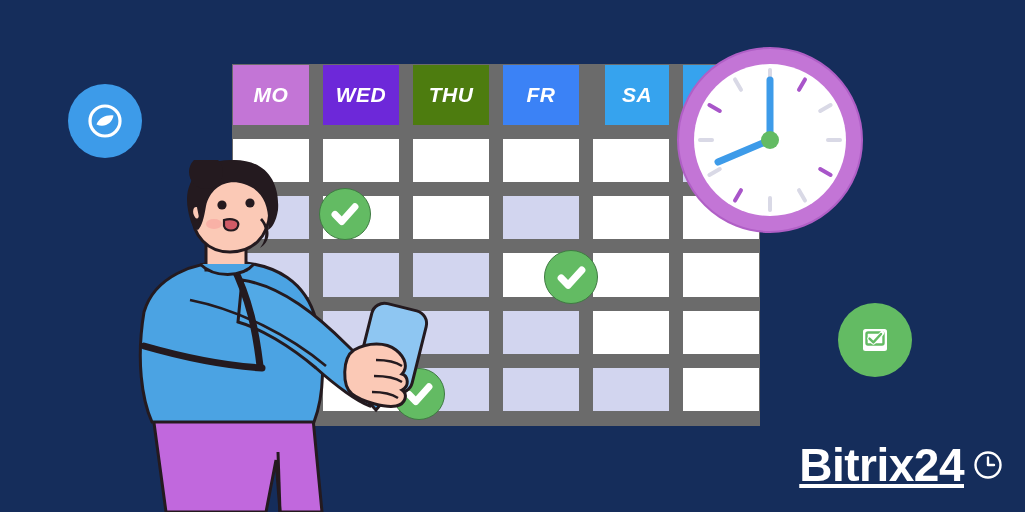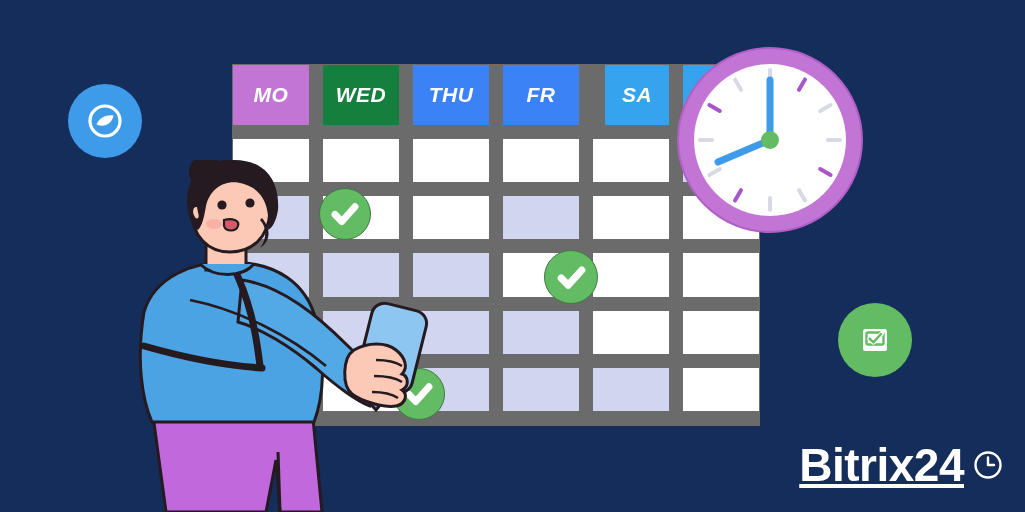--- a/index.html
+++ b/index.html
@@ -94,22 +94,22 @@
   #logo-clock { display:block; }
 </style>
 </head>
 <body style="background: rgb(21, 45, 91);">
 
 <div id="stage">
 
   <div id="calendar">
     <div class="cal-grid" id="cal-grid">
         <div class="hdr-cell hdr-weekday" style="background: rgb(195, 117, 214);">MO</div>
-        <div class="hdr-cell hdr-weekday" style="background: #15803d;">WED</div>
-        <div class="hdr-cell hdr-weekday" style="background: #3b82f6;">THU</div>
+        <div class="hdr-cell hdr-weekday" style="background: #6d28d9;">WED</div>
+        <div class="hdr-cell hdr-weekday" style="background: #4d7c0f;">THU</div>
         <div class="hdr-cell hdr-weekday" style="background: #3b82f6;">FR</div>
         <div class="hdr-cell hdr-weekend" style="background: rgb(54, 163, 238); margin-left: 12px;">SA</div>
         <div class="hdr-cell hdr-weekend" style="background: rgb(54, 163, 238);">SU</div>
         <div class="day-cell" style="background: rgb(255, 255, 255);"></div>
         <div class="day-cell" style="background: rgb(255, 255, 255);"></div>
         <div class="day-cell" style="background: rgb(255, 255, 255);"></div>
         <div class="day-cell" style="background: rgb(255, 255, 255);"></div>
         <div class="day-cell" style="background: rgb(255, 255, 255);"></div>
         <div class="day-cell shaded" style="background: rgb(210, 213, 239);"></div>
         <div class="day-cell shaded" style="background: rgb(210, 213, 239);"></div>

